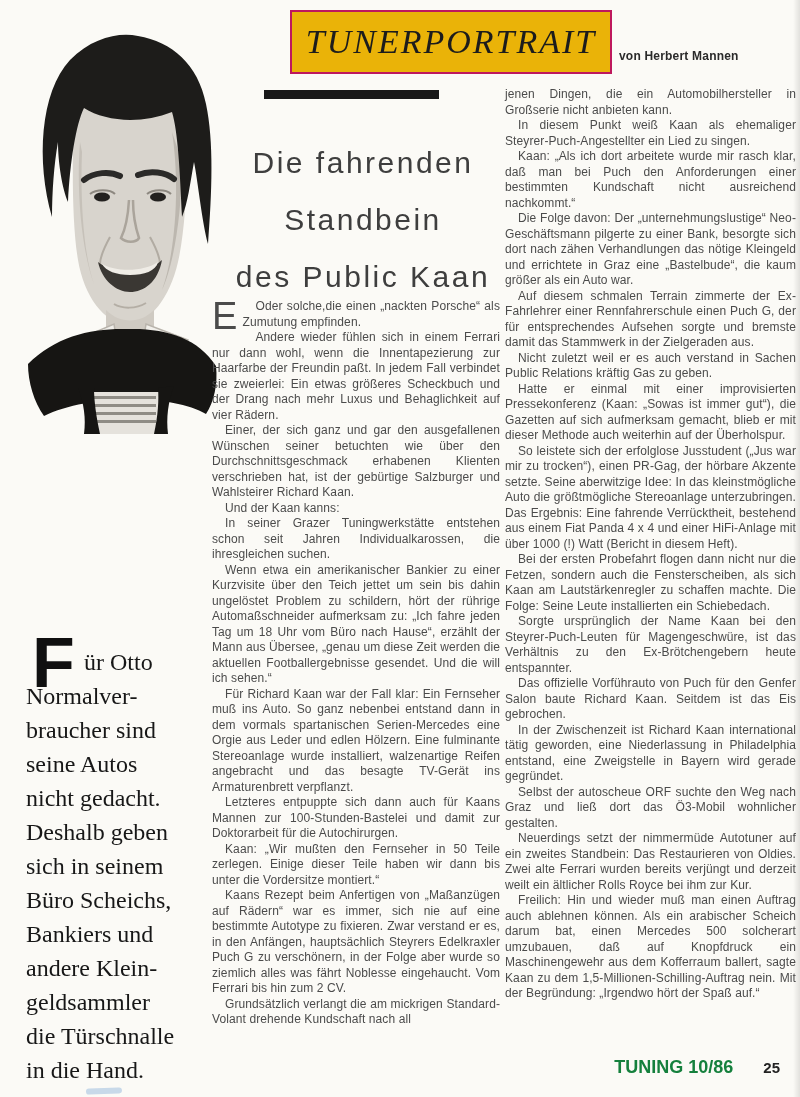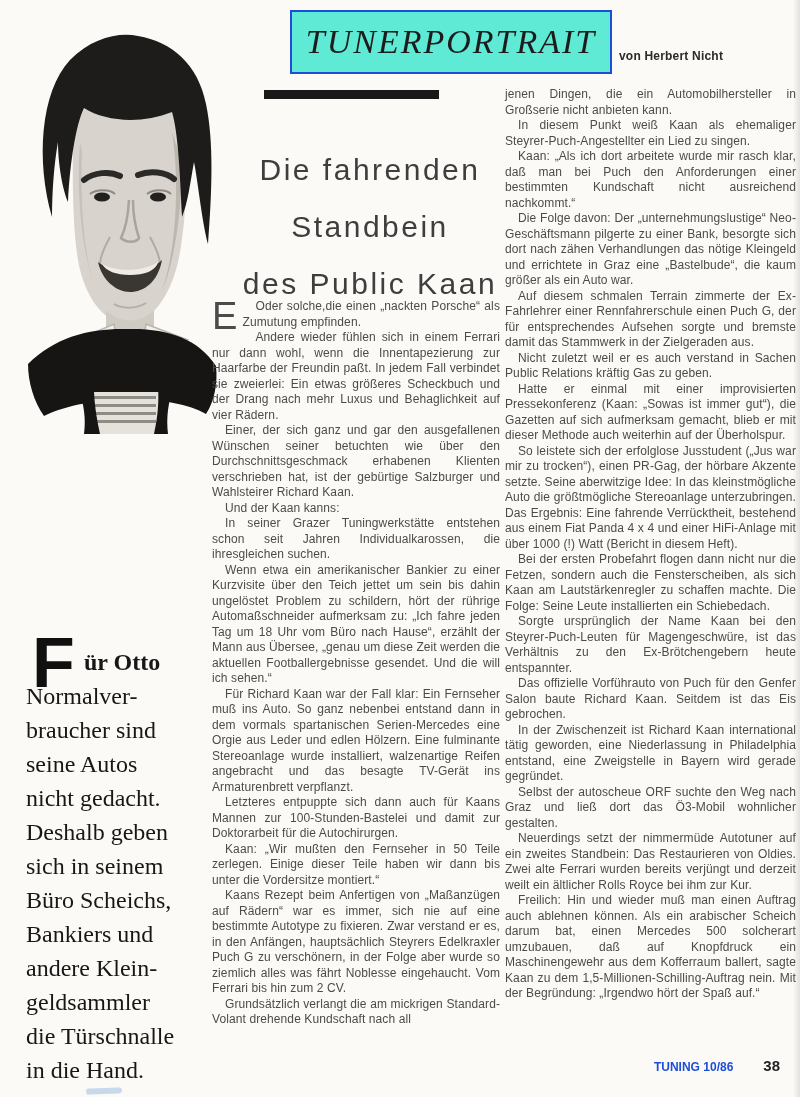--- a/index.html
+++ b/index.html
@@ -12,35 +12,35 @@
   .page-edge{
     position:absolute;top:0;right:0;width:7px;height:1097px;
     background:linear-gradient(to right, rgba(0,0,0,0), rgba(0,0,0,0.10));
     pointer-events:none;
   }
   
   .photo{position:absolute;left:22px;top:12px;width:198px;height:422px;}
   
   .kicker-box{
     position:absolute;left:290px;top:10px;width:318px;height:60px;
-    border:2px solid #1d4ed8;display:flex;align-items:center;justify-content:center;
-    background:#5eead4;
+    border:2px solid #be185d;display:flex;align-items:center;justify-content:center;
+    background:#eab308;
   }
   .kicker{
     font-family:"Liberation Serif", serif;font-style:italic;font-weight:500;
     font-size:34px;letter-spacing:2px;color:#1c1c1c;white-space:nowrap;
   }
   .byline{
     position:absolute;left:619px;top:49px;
     font-size:12px;font-weight:700;color:#2a2a2a;letter-spacing:0.2px;white-space:nowrap;
   }
   .black-bar{position:absolute;left:264px;top:90px;width:175px;height:9px;background:#191919;}
   
   .headline{
-    position:absolute;left:208px;top:126px;width:294px;margin:15px;
+    position:absolute;left:208px;top:126px;width:294px;margin:8px;
     text-align:center;font-weight:300;
   }
   .hl-line{
     display:block;font-size:30px;line-height:57px;letter-spacing:2.5px;
     color:#3e3e3e;font-weight:300;white-space:nowrap;
   }
   
   .col{
     position:absolute;width:288px;
     font-size:12px;line-height:15.5px;text-align:justify;color:#4b4b4b;
@@ -59,27 +59,27 @@
   .pull-quote{
     position:absolute;left:26px;top:645px;width:196px;
     font-family:"Liberation Serif", serif;color:#171717;position:absolute;
   }
   .pq-dropcap{
     position:absolute;left:6px;top:-17px;
     font-family:"Liberation Sans", sans-serif;font-weight:700;
     font-size:70px;line-height:70px;color:#101010;
   }
   .pq-line{display:block;font-size:24px;line-height:34px;white-space:nowrap;}
-  .pq-lines .pq-line:first-of-type{padding-left:58px;font-weight:bold;}
+  .pq-lines .pq-line:first-of-type{padding-left:58px;}
   
   .footer{
     position:absolute;left:505px;top:1057px;width:275px;
     display:flex;justify-content:flex-end;align-items:baseline;gap:30px;
   }
-  .footer .mag{font-size:12px;font-weight:700;color:#1d4ed8;}
+  .footer .mag{font-size:18px;font-weight:700;color:#15803d;}
   .footer .pageno{font-size:15px;font-weight:700;color:#222;}
   .corner-mark{
     position:absolute;left:86px;top:1088px;width:36px;height:6px;
     background:#7ea7d8;opacity:0.4;border-radius:3px;transform:rotate(-2deg);
   }
 </style>
 </head>
 <body>
 
 <div style="position:absolute;inset:0;">
@@ -126,21 +126,21 @@
       <rect x="72" y="408" width="62" height="3" fill="#8f8c85"></rect>
 
       <path d="M56,376 C62,392 64,406 62,422 L78,422 C74,404 72,388 72,376 Z" fill="#161513"></path>
       <path d="M152,374 C146,390 144,406 146,422 L132,422 C136,404 137,388 136,376 Z" fill="#161513"></path>
     </svg>
   </div>
 
   <div class="kicker-box">
     <span class="kicker">TUNERPORTRAIT</span>
   </div>
-  <div class="byline">von Herbert Nicht</div>
+  <div class="byline">von Herbert Mannen</div>
   <div class="black-bar"></div>
 
   <h1 class="headline">
 
   <span class="hl-line">Die fahrenden</span>
       <span class="hl-line">Standbein</span>
       <span class="hl-line">des Public Kaan</span>
     </h1>
 
   <div class="pull-quote">
@@ -171,18 +171,18 @@
       <p class="body-par">Sorgte ursprünglich der Name Kaan bei den Steyrer-Puch-Leuten für Magengeschwüre, ist das Verhältnis zu den Ex-Brötchengebern heute entspannter.</p>
       <p class="body-par">Das offizielle Vorführauto von Puch für den Genfer Salon baute Richard Kaan. Seitdem ist das Eis gebrochen.</p>
       <p class="body-par">In der Zwischenzeit ist Richard Kaan international tätig geworden, eine Niederlassung in Philadelphia entstand, eine Zweigstelle in Bayern wird gerade gegründet.</p>
       <p class="body-par">Selbst der autoscheue ORF suchte den Weg nach Graz und ließ dort das Ö3-Mobil wohnlicher gestalten.</p>
       <p class="body-par">Neuerdings setzt der nimmermüde Autotuner auf ein zweites Standbein: Das Restaurieren von Oldies. Zwei alte Ferrari wurden bereits verjüngt und derzeit weilt ein ältlicher Rolls Royce bei ihm zur Kur.</p>
       <p class="body-par">Freilich: Hin und wieder muß man einen Auftrag auch ablehnen können. Als ein arabischer Scheich darum bat, einen Mercedes 500 solcherart umzubauen, daß auf Knopfdruck ein Maschinengewehr aus dem Kofferraum ballert, sagte Kaan zu dem 1,5-Millionen-Schilling-Auftrag nein. Mit der Begründung: „Irgendwo hört der Spaß auf.“</p>
     </div>
 
   <div class="footer">
     <span class="mag">TUNING 10/86</span>
-    <span class="pageno">38</span>
+    <span class="pageno">25</span>
   </div>
 
   <div class="corner-mark"></div>
   <div class="page-edge"></div>
 </div>
 
 </body></html>

